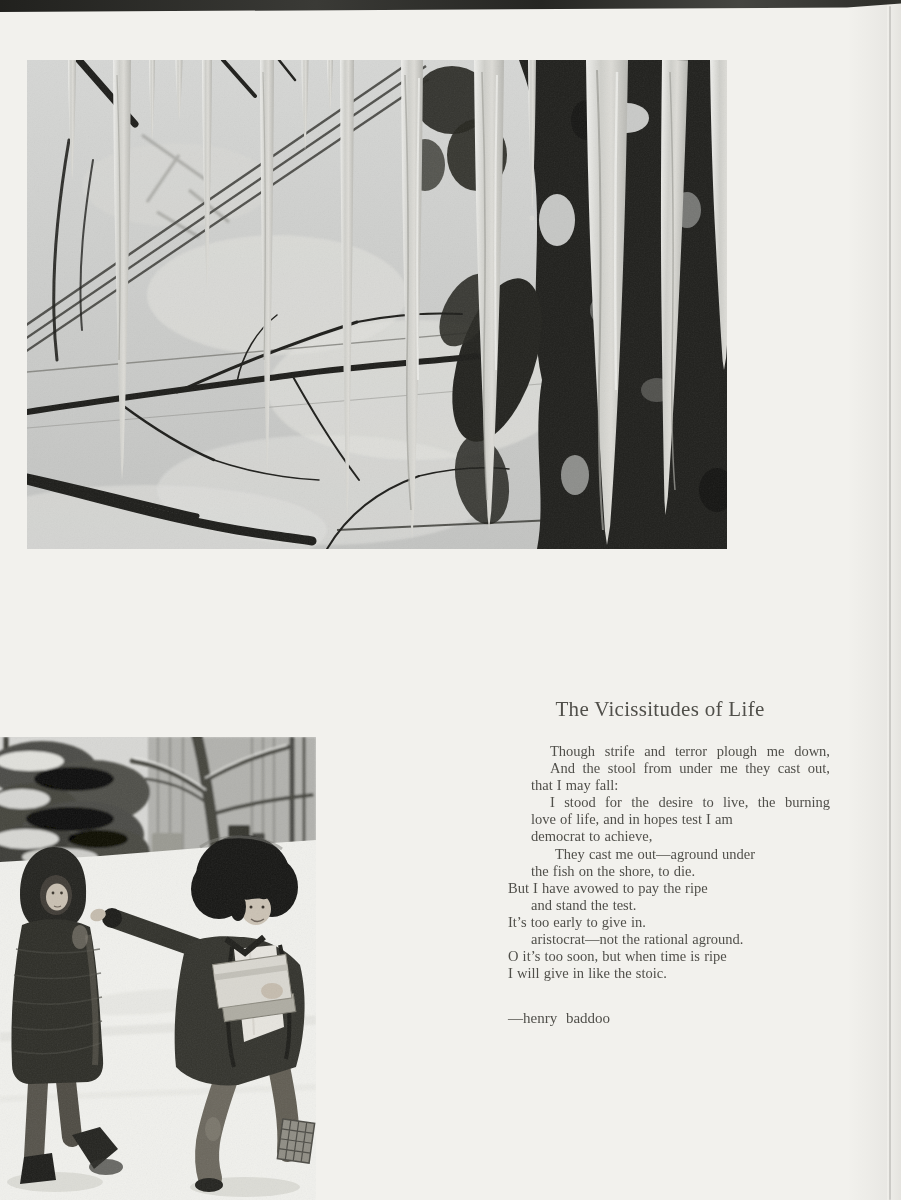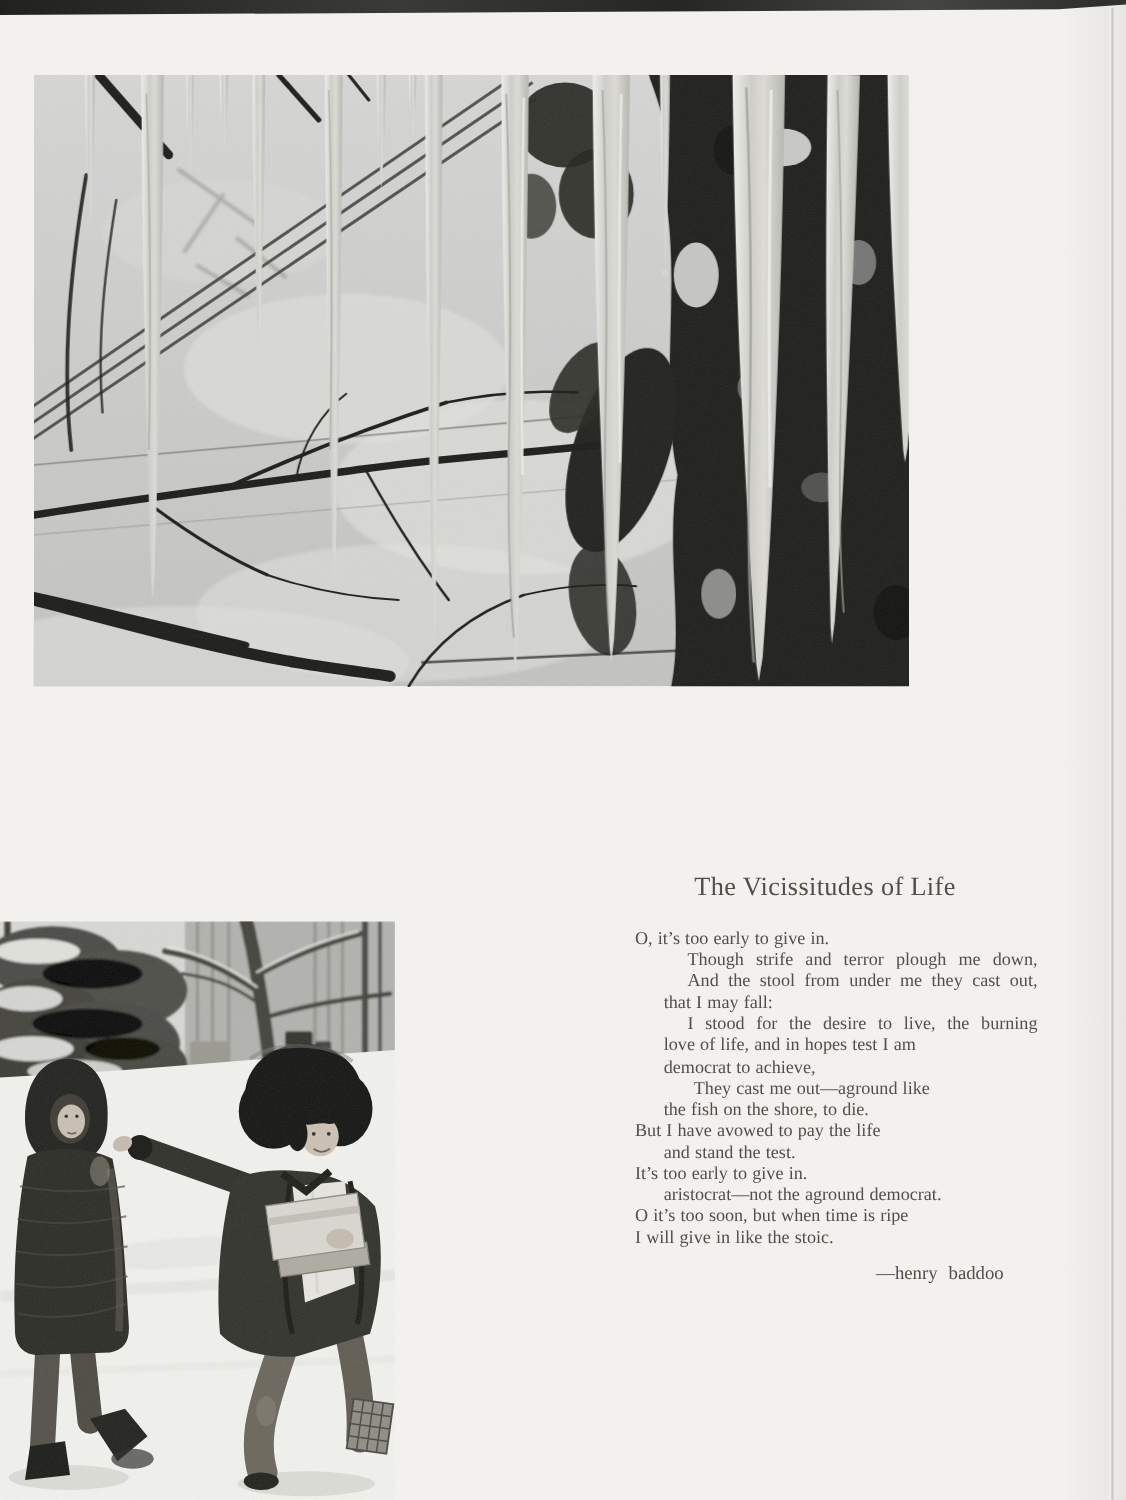--- a/index.html
+++ b/index.html
@@ -41,21 +41,21 @@
   .poem-title{
     font-size:21px;font-weight:normal;margin:16px 18px 23px 0;
     text-align:center;letter-spacing:.3px;line-height:1;
   }
   .poem-lines{font-size:14.5px;line-height:17.1px;word-spacing:.5px;}
   .poem-line{white-space:nowrap;}
   .poem-line.ind-1{padding-left:23px;}
   .poem-line.ind-2{padding-left:47px;}
   .poem-line.just{white-space:normal;text-align:justify;text-align-last:justify;padding-right:0;margin-left:42px;}
   .poem-attribution{
-    margin-top:12px;font-size:15px;text-align:right;
+    margin-top:28px;font-size:15px;text-align:left;
     padding-right:27px;word-spacing:5px;
   }
 </style>
 </head>
 <body style="--page-bg: #f2f1ed; --ink: #504f4a; --edge: #c9c8c3;">
 
 <div class="sheet">
 
   <figure class="photo top-photo" aria-label="Black-and-white photo of long icicles hanging in front of power lines, bare branches and dark evergreen trees">
     <svg viewBox="0 0 700 489" preserveAspectRatio="none">
@@ -175,33 +175,32 @@
         <path d="M236,12 Q240,150 237,300" stroke="#aaaaa4" stroke-width="1.2"></path>
       </g>
 
       <rect width="700" height="489" filter="url(#t-grain)" opacity=".09"></rect>
     </svg>
   </figure>
 
   <section class="poem">
     <h2 class="poem-title">The Vicissitudes of Life</h2>
     <div class="poem-lines">
-        <div class="poem-line ind-0">O, it’s too early to give in.</div>
         <div class="poem-line ind-0 just">Though strife and terror plough me down,</div>
         <div class="poem-line ind-0 just">And the stool from under me they cast out,</div>
         <div class="poem-line ind-1">that I may fall:</div>
         <div class="poem-line ind-0 just">I stood for the desire to live, the burning</div>
         <div class="poem-line ind-1">love of life, and in hopes test I am</div>
         <div class="poem-line ind-1">democrat to achieve,</div>
-        <div class="poem-line ind-2">They cast me out—aground like</div>
+        <div class="poem-line ind-2">They cast me out—aground under</div>
         <div class="poem-line ind-1">the fish on the shore, to die.</div>
-        <div class="poem-line ind-0">But I have avowed to pay the life</div>
+        <div class="poem-line ind-0">But I have avowed to pay the ripe</div>
         <div class="poem-line ind-1">and stand the test.</div>
         <div class="poem-line ind-0">It’s too early to give in.</div>
-        <div class="poem-line ind-1">aristocrat—not the aground democrat.</div>
+        <div class="poem-line ind-1">aristocrat—not the rational aground.</div>
         <div class="poem-line ind-0">O it’s too soon, but when time is ripe</div>
         <div class="poem-line ind-0">I will give in like the stoic.</div>
       </div>
     <div class="poem-attribution">—henry baddoo</div>
   </section>
 
   <figure class="photo bottom-photo" aria-label="Black-and-white photo of two students in heavy winter coats walking through deep snow, one carrying books">
     <svg viewBox="0 0 316 463" preserveAspectRatio="none">
       <defs>
         <filter id="b-grain">

